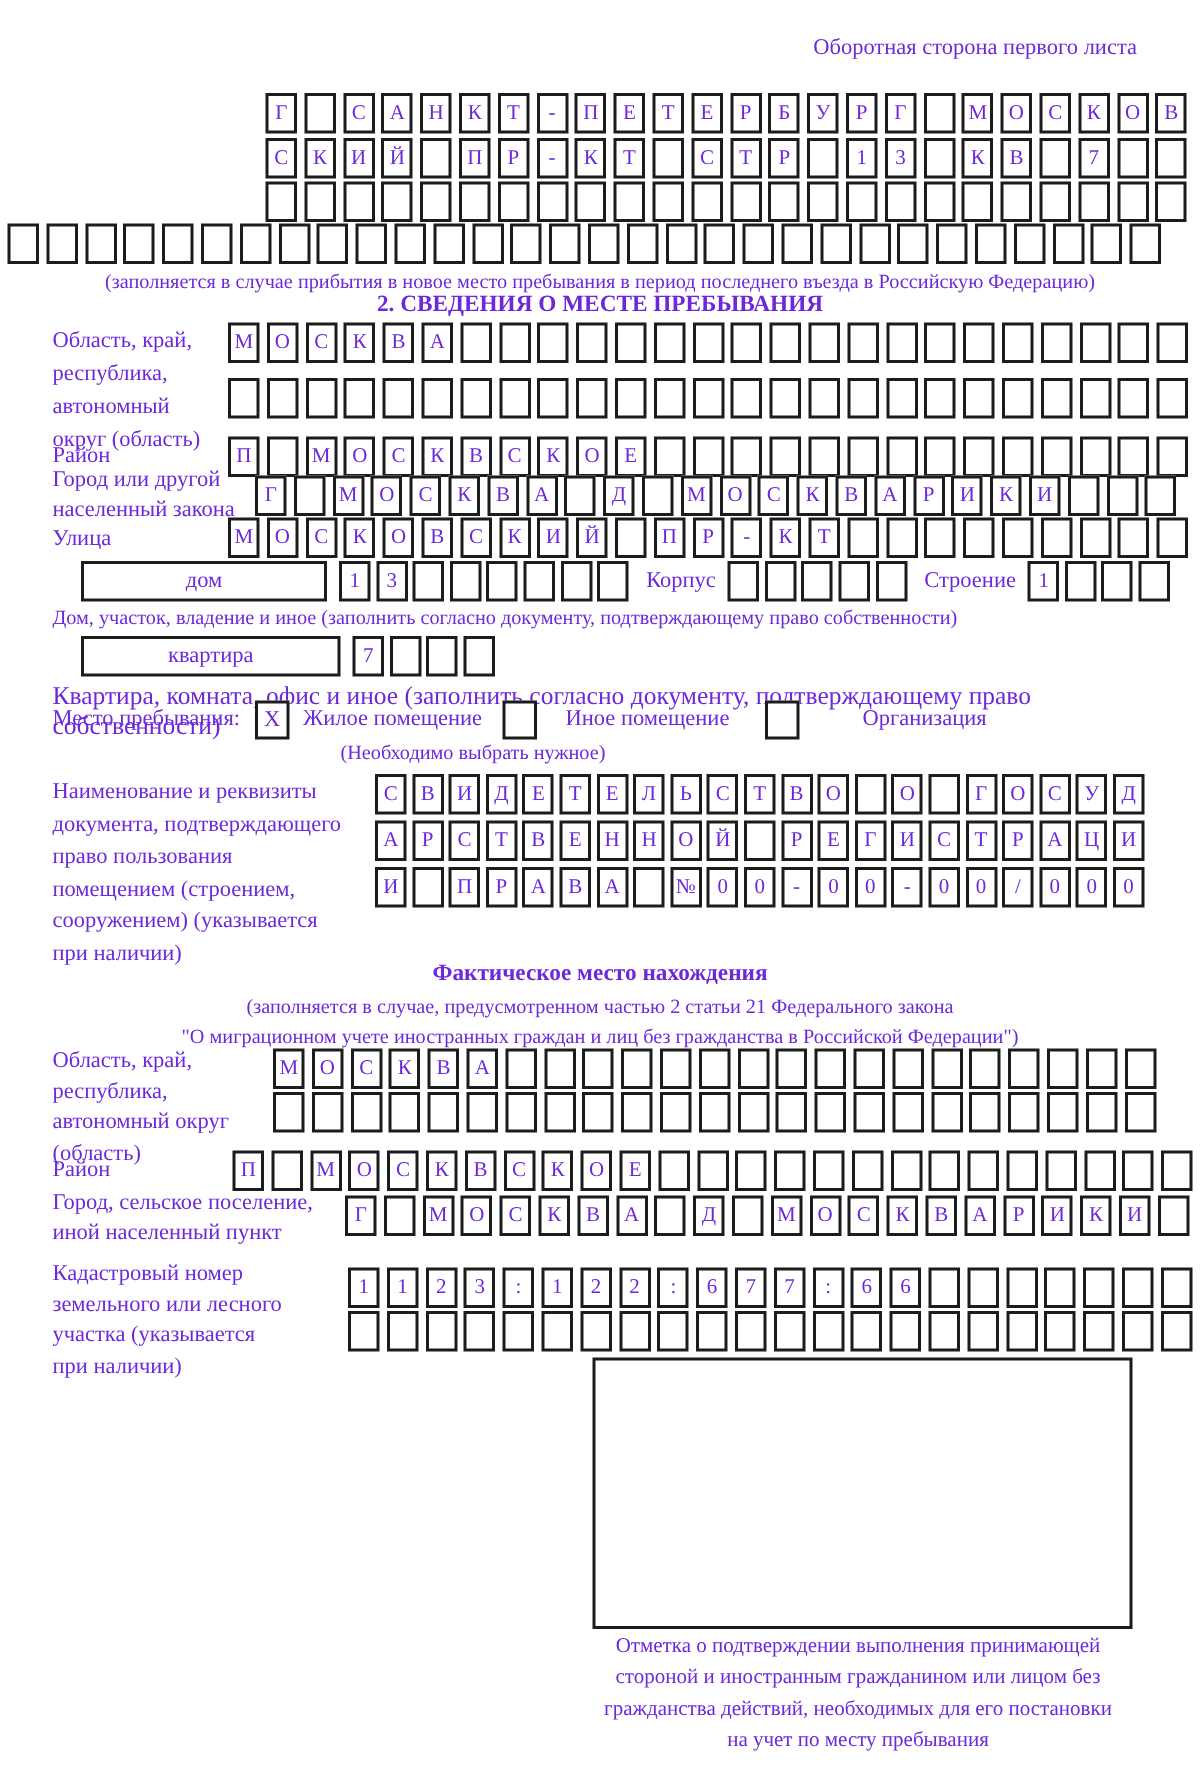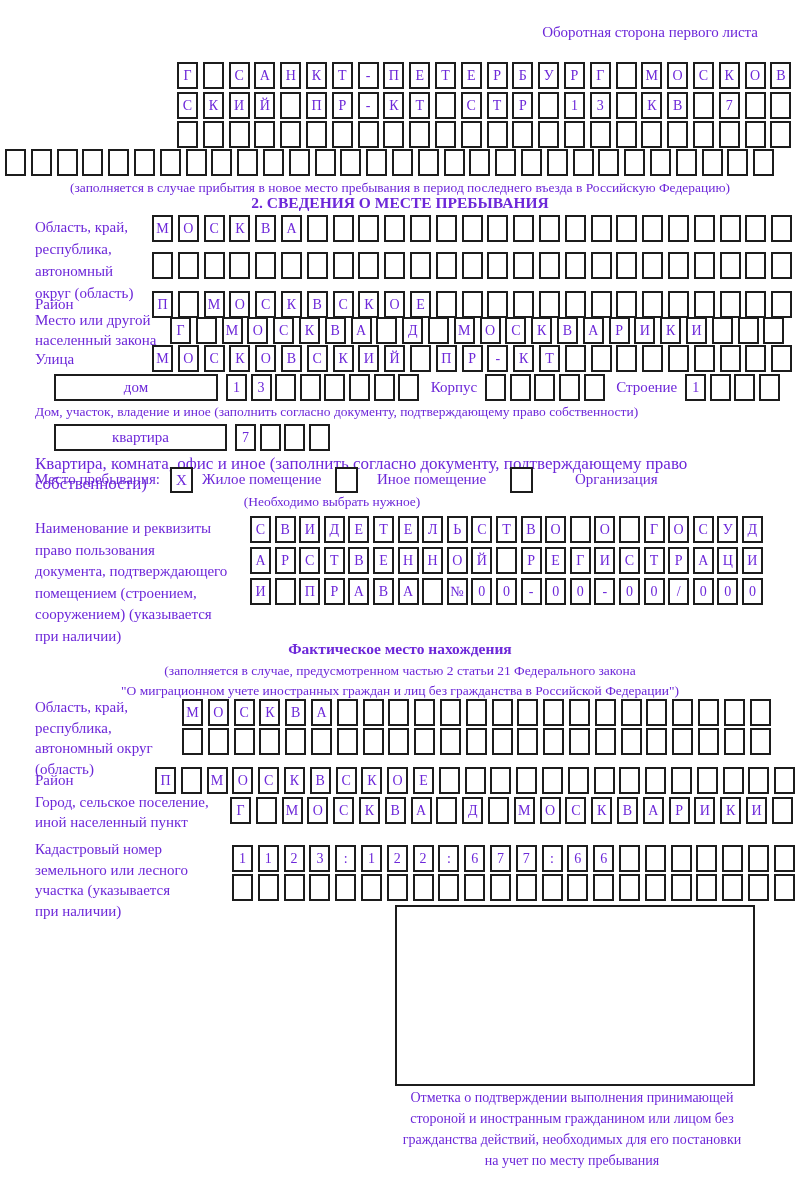--- a/index.html
+++ b/index.html
@@ -36,21 +36,21 @@
     display:flex;align-items:center;justify-content:center;
     font-size:15px;margin-right:8px;background:#fff;flex:0 0 auto;
   }
   .inline-label{font-size:15px;line-height:27px;margin:0 8px;white-space:nowrap;flex:0 0 auto;}
   .checkbox{
     position:absolute;width:23px;height:26px;box-sizing:border-box;
     border:2px solid #1c1c1c;display:flex;align-items:center;justify-content:center;
     font-size:15px;background:#fff;
   }
   .opt-label{position:absolute;font-size:15px;}
-  .small-note{position:absolute;font-size:13.5px;text-align:center;}
+  .small-note{position:absolute;font-size:13.5px;}
   .stamp-box{position:absolute;border:2px solid #1c1c1c;background:#fff;}
   .stamp-caption{position:absolute;text-align:center;font-size:14px;line-height:21px;}
 </style>
 </head>
 <body>
 
 <div class="page">
 
   <div class="header-note">Оборотная сторона первого листа</div>
 
@@ -252,21 +252,21 @@
       <span class="cell"></span>
       <span class="cell"></span>
       <span class="cell"></span>
       <span class="cell"></span>
       <span class="cell"></span>
       <span class="cell"></span>
       <span class="cell"></span>
     </div>
 
   <div class="label lh20" style="left:35px;top:310px;width:140px">
-      <div class="line">Место или другой</div>
+      <div class="line">Город или другой</div>
       <div class="line">населенный закона</div>
     </div>
   <div class="cellrow" style="left:170px;top:317px">
       <span class="cell">Г</span>
       <span class="cell"></span>
       <span class="cell">М</span>
       <span class="cell">О</span>
       <span class="cell">С</span>
       <span class="cell">К</span>
       <span class="cell">В</span>
@@ -363,22 +363,22 @@
   <div class="checkbox" style="left:170px;top:467px">X</div>
   <div class="opt-label" style="left:202px;top:471px">Жилое помещение</div>
   <div class="checkbox" style="left:335px;top:467px"></div>
   <div class="opt-label" style="left:377px;top:471px">Иное помещение</div>
   <div class="checkbox" style="left:510px;top:467px"></div>
   <div class="opt-label" style="left:575px;top:471px">Организация</div>
   <div class="small-note" style="left:227px;top:494px;width:210px">(Необходимо выбрать нужное)</div>
 
   <div class="label" style="left:35px;top:518px;width:215px;line-height:21.5px">
       <div class="line">Наименование и реквизиты</div>
+      <div class="line">документа, подтверждающего</div>
       <div class="line">право пользования</div>
-      <div class="line">документа, подтверждающего</div>
       <div class="line">помещением (строением,</div>
       <div class="line">сооружением) (указывается</div>
       <div class="line">при наличии)</div>
     </div>
   <div class="cellrow tight" style="left:250px;top:516px">
       <span class="cell">С</span>
       <span class="cell">В</span>
       <span class="cell">И</span>
       <span class="cell">Д</span>
       <span class="cell">Е</span>

